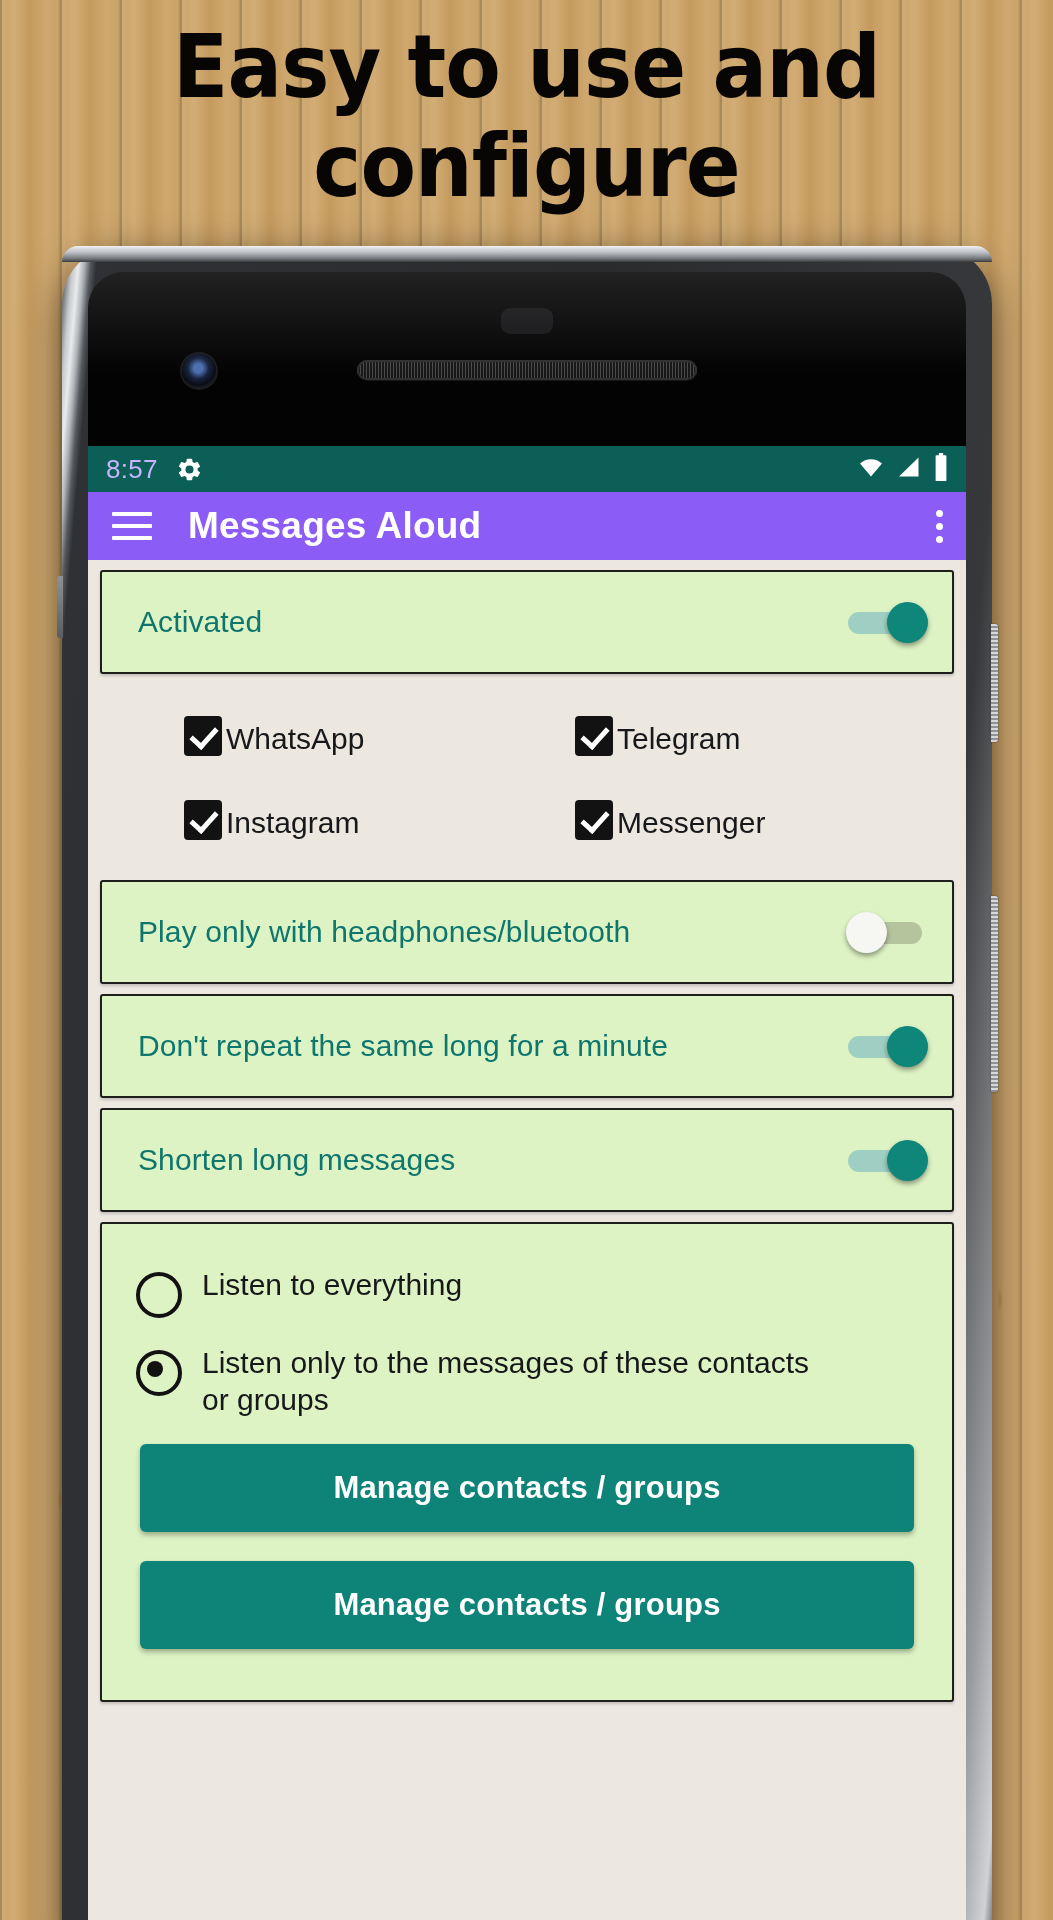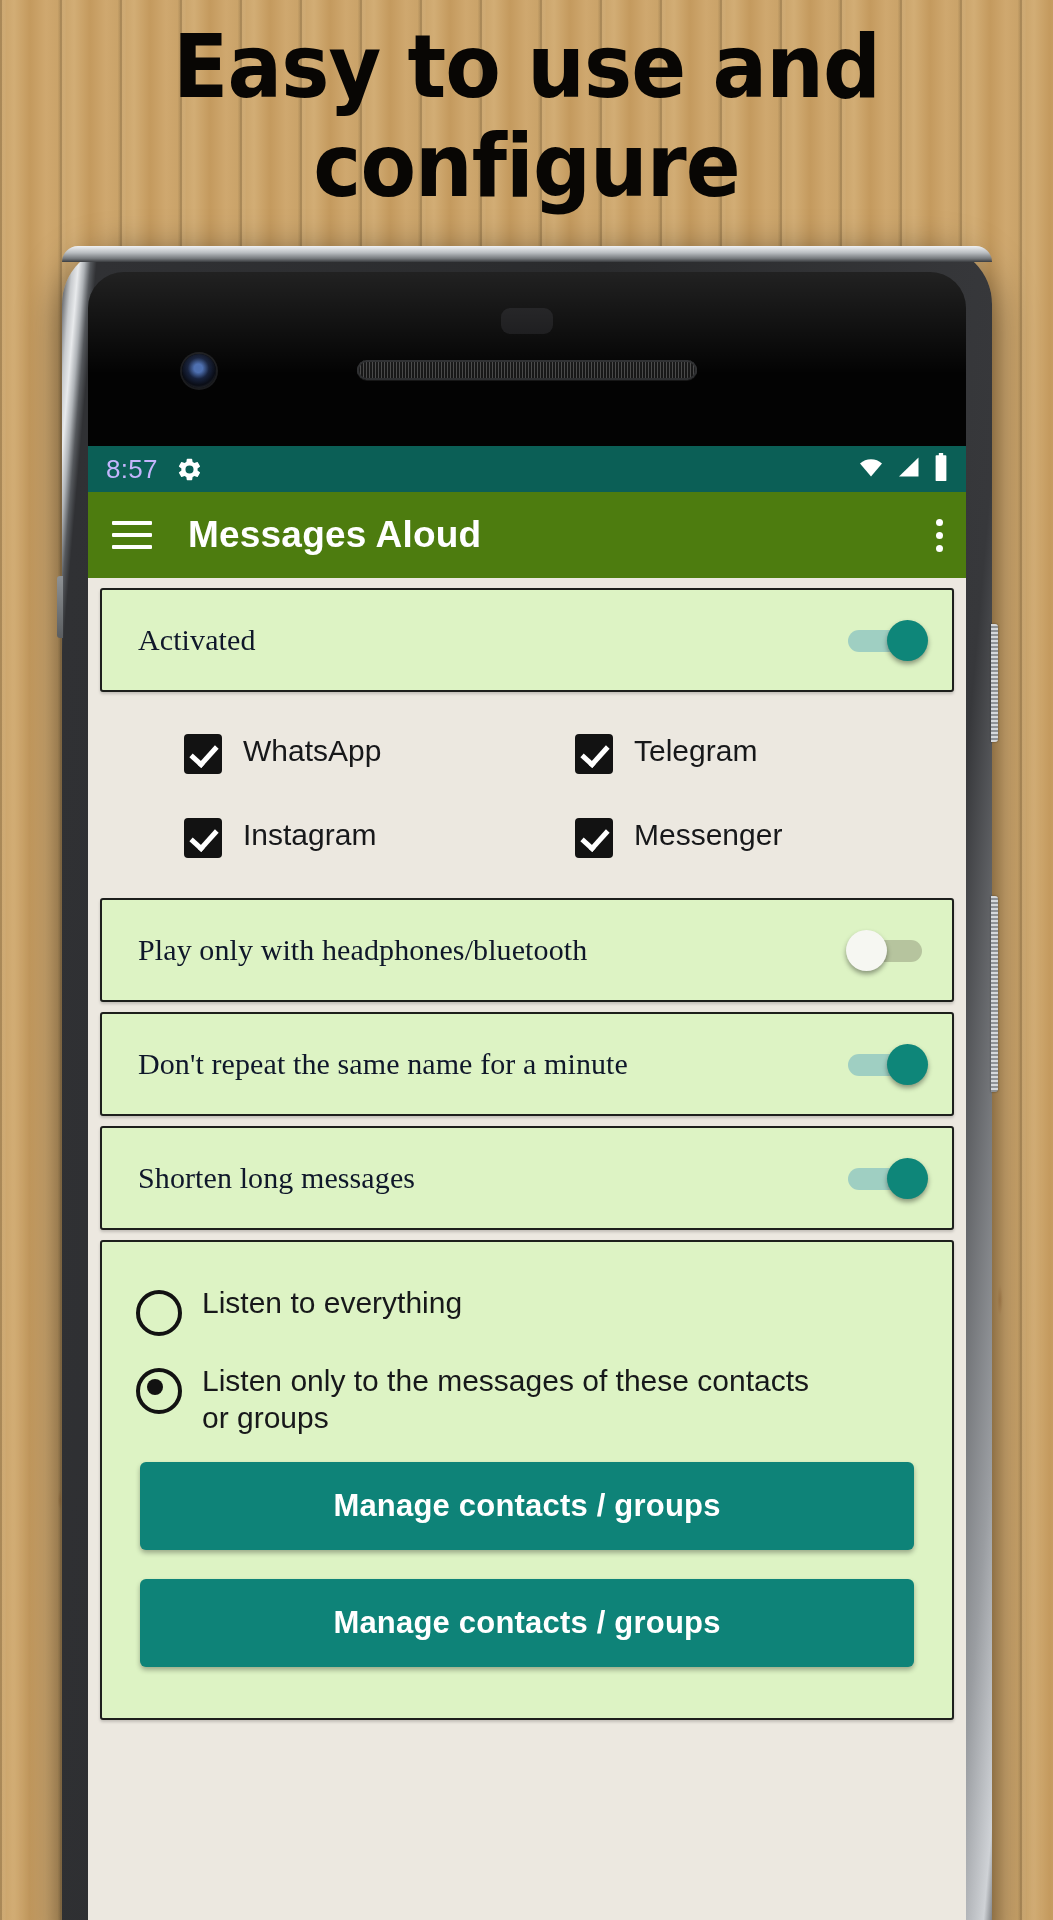--- a/index.html
+++ b/index.html
@@ -187,22 +187,22 @@
     font-size: 26px;
     font-weight: normal;
     letter-spacing: 0.3px;
   }
   .status-gear { margin-left: 18px; display: flex; align-items: center; }
   .status-spacer { flex: 1; }
   .status-icons { display: flex; align-items: center; gap: 9px; }
 
   
   .app-bar {
-    height: 86px;
-    background: #4d7c0f;
+    height: 68px;
+    background: #8b5cf6;
     display: flex;
     align-items: center;
     padding: 0 22px 0 24px;
     color: #fff;
   }
   .hamburger { width: 40px; display: flex; flex-direction: column; gap: 8px; cursor: pointer; }
   .hamburger span { display: block; height: 4px; background: #fff; border-radius: 1px; }
   .app-title {
     margin-left: 36px;
     font-size: 37px;
@@ -225,23 +225,22 @@
   }
   .switch-row {
     display: flex;
     align-items: center;
     min-height: 100px;
     padding: 0 26px 0 36px;
   }
   .switch-label {
     flex: 1;
     font-size: 30px;
-    color: #0f172a;
+    color: #0f766e;
     letter-spacing: 0.1px;
-    font-family: Liberation Serif, serif;
   }
 
   
   .switch {
     position: relative;
     width: 78px;
     height: 40px;
     flex: none;
     cursor: pointer;
   }
@@ -271,21 +270,21 @@
     background: #ece8e0;
     margin: 0;
     padding: 26px 0 24px 0;
   }
   .checkbox-grid {
     display: grid;
     grid-template-columns: 1fr 1fr;
     row-gap: 44px;
     padding: 6px 0 6px 96px;
   }
-  .check-item { display: flex; align-items: flex-start; gap: 21px; }
+  .check-item { display: flex; align-items: flex-end; gap: 4px; }
   .checkbox {
     width: 38px;
     height: 40px;
     border-radius: 4px;
     background: #121212;
     position: relative;
     flex: none;
     cursor: pointer;
   }
   .checkbox::after {
@@ -458,21 +457,21 @@
               <div class="switch-label">Play only with headphones/bluetooth</div>
               <div class="switch off">
                 <div class="track"></div>
                   <div class="thumb"></div>
               </div>
             </div>
           </div>
 
           <div class="card">
             <div class="switch-row">
-              <div class="switch-label">Don't repeat the same name for a minute</div>
+              <div class="switch-label">Don't repeat the same long for a minute</div>
               <div class="switch on">
                 <div class="track"></div>
                   <div class="thumb"></div>
               </div>
             </div>
           </div>
 
           <div class="card">
             <div class="switch-row">
               <div class="switch-label">Shorten long messages</div>

